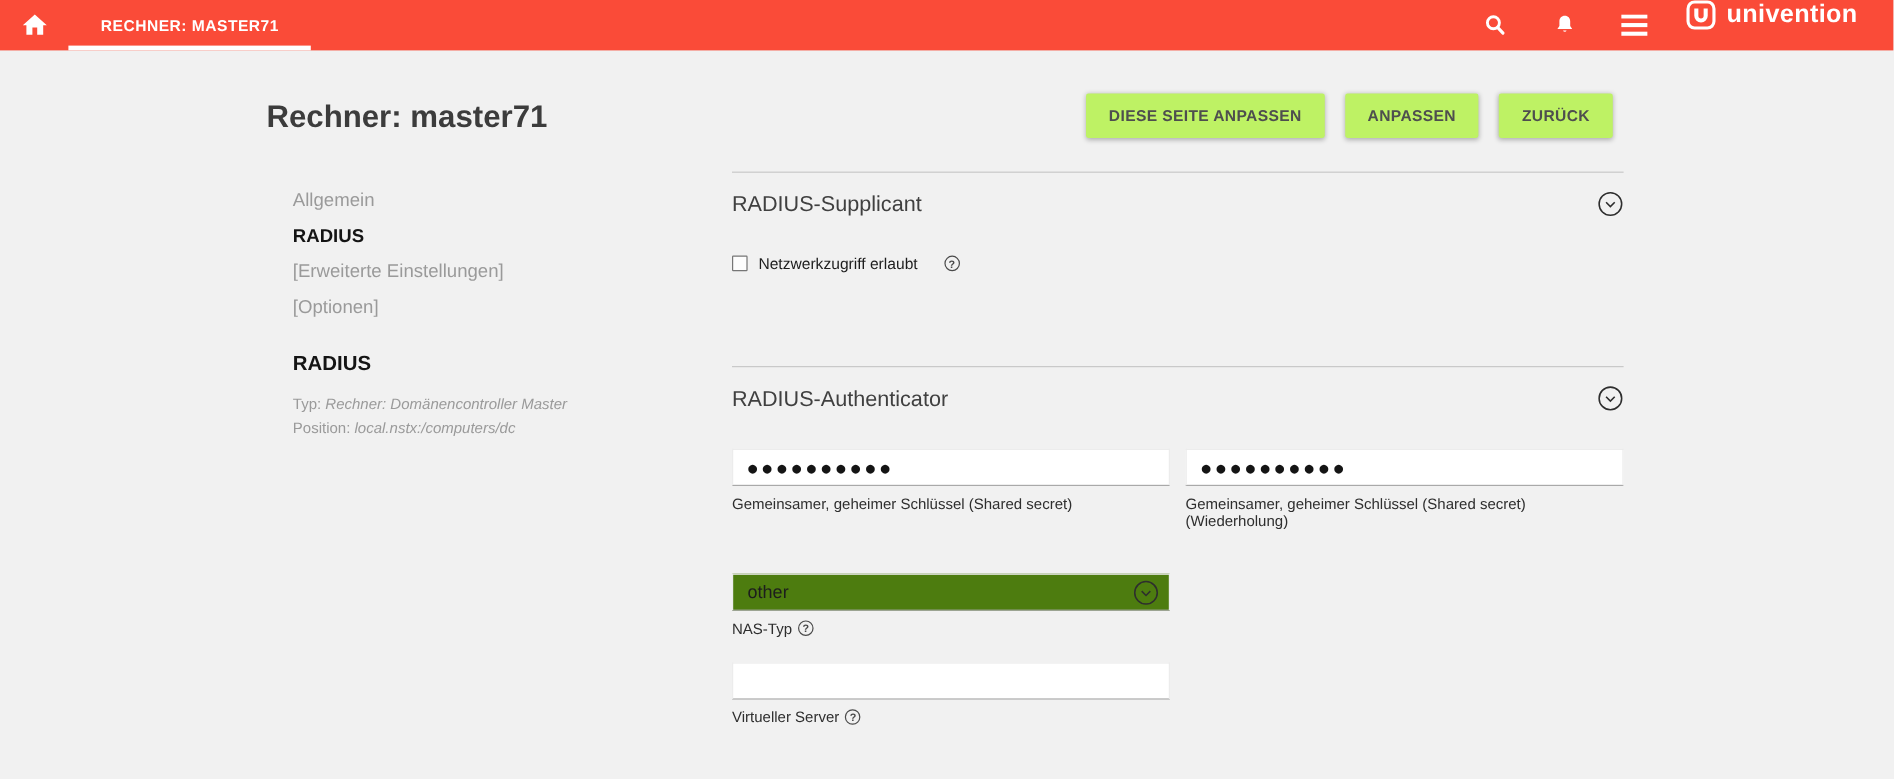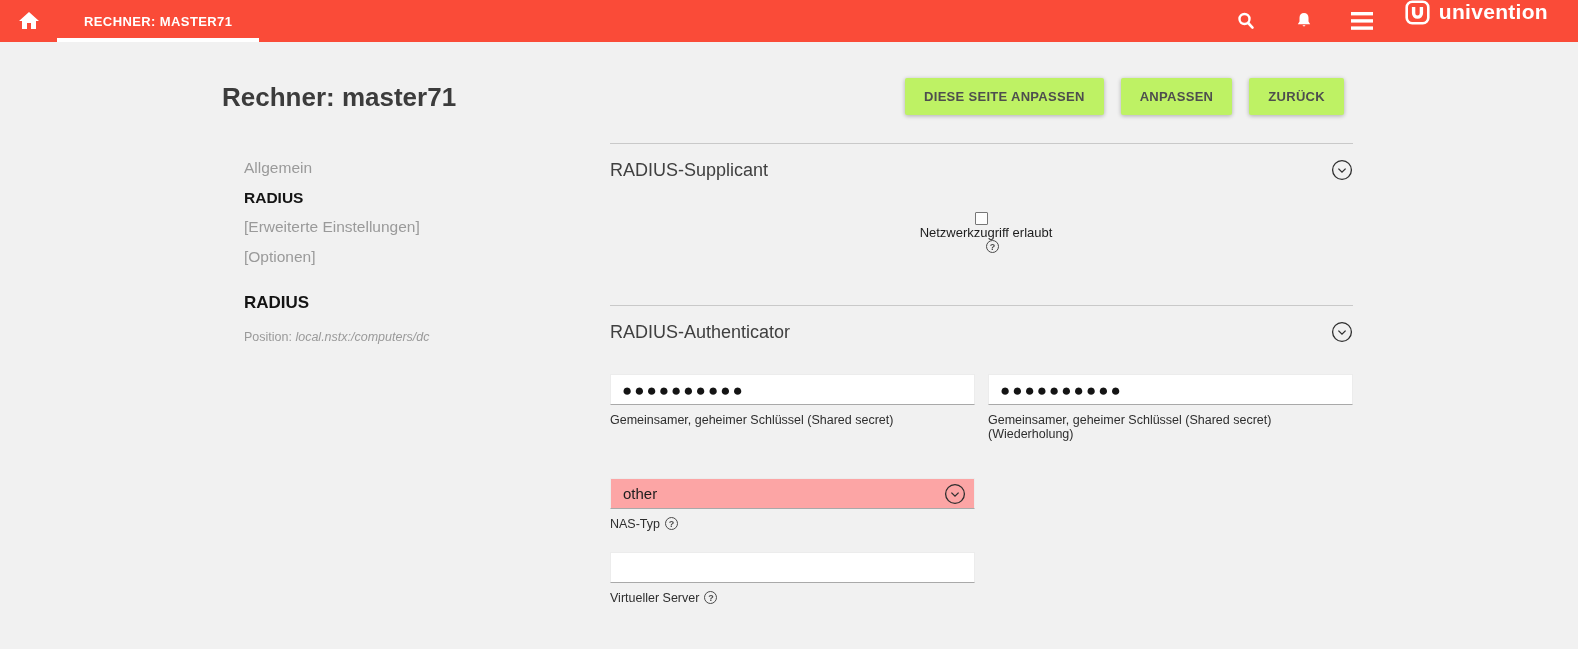--- a/index.html
+++ b/index.html
@@ -35,38 +35,38 @@
   .meta i { font-style:italic; }
 
   
   .main { position:absolute; left:610px; top:143px; width:743px; }
   .section { border-top:1px solid #c9c9c9; }
   .section-supplicant { height:162px; }
   .sec-head { display:flex; align-items:center; justify-content:space-between; padding-top:15px; }
   .sec-title { font-size:18px; font-weight:400; color:#404040; }
   .chev-btn { background:none; border:none; padding:0; cursor:pointer; line-height:0; }
 
-  .supp-row { margin-top:31px; display:flex; align-items:center;flex-direction:column; }
+  .supp-row { margin-top:31px; display:flex; align-items:center; }
   .checkbox { width:13px; height:13px; border:1.5px solid #767676; border-radius:1px;
               background:#fdfdfd; cursor:pointer; flex:0 0 auto; }
   .supp-label { margin-left:9px; font-size:13px; color:#1d1d1d; }
   .help { display:inline-flex; align-items:center; justify-content:center; width:13px; height:13px;
           border:1px solid #4a4a4a; border-radius:50%; font-size:9px; font-weight:700;
           color:#4a4a4a; flex:0 0 auto; }
   .supp-row .help { margin-left:22px; }
 
   .fields-row { margin-top:31px; display:flex; gap:13px; }
   .field-wrap { width:365px; }
   .text-input { width:365px; height:31px; background:#fff; border:1px solid #ececec;
                 border-bottom:1px solid #a9a9a9; padding:0 11px; font-family:inherit;
                 font-size:15px; color:#141414; }
   .pw-input { font-size:17px; letter-spacing:2px; font-weight:700; padding-top:2px; }
   .field-label { margin-top:8px; font-size:12.5px; color:#2e2e2e; display:flex; align-items:flex-start; gap:5px; }
 
-  .select-box { margin-top:37px; width:365px; height:31px; background:#fca5a5; border:1px solid #ececec;
+  .select-box { margin-top:37px; width:365px; height:31px; background:#4d7c0f; border:1px solid #ececec;
                 border-bottom:1px solid #a9a9a9; display:flex; align-items:center;
                 justify-content:space-between; padding:0 8px 0 12px; cursor:pointer; }
   .select-value { font-size:15px; color:#1d1d1d; }
   .vserver-input { margin-top:21px; display:block; }
 </style>
 </head>
 <body>
 
 <div class="screen">
 
@@ -115,20 +115,24 @@
 
   <div class="sidebar">
     <div class="nav">
       <div class="nav-item">Allgemein</div>
       <div class="nav-item active">RADIUS</div>
       <div class="nav-item">[Erweiterte Einstellungen]</div>
       <div class="nav-item">[Optionen]</div>
     </div>
     <div class="side-heading">RADIUS</div>
     <div class="meta">
+      <div>
+        <span>Typ:</span>
+        <i>Rechner: Domänencontroller Master</i>
+      </div>
       <div>
         <span>Position:</span>
         <i>local.nstx:/computers/dc</i>
       </div>
     </div>
   </div>
 
   <div class="main">
 
     <div class="section section-supplicant">

